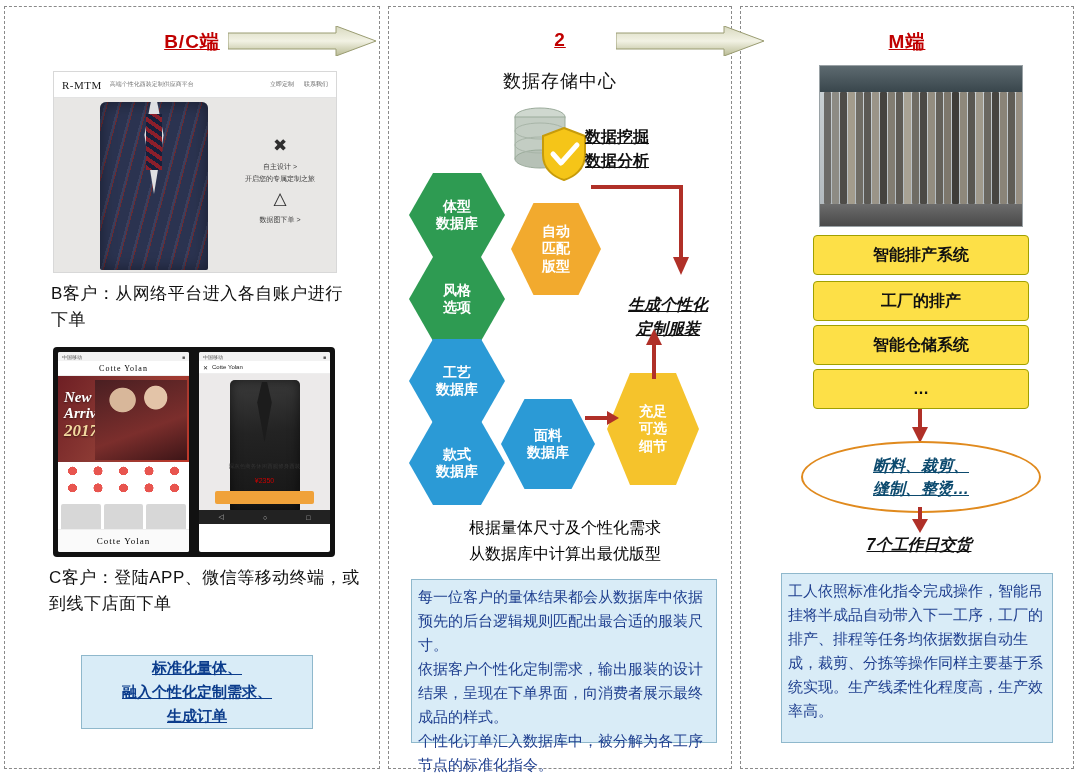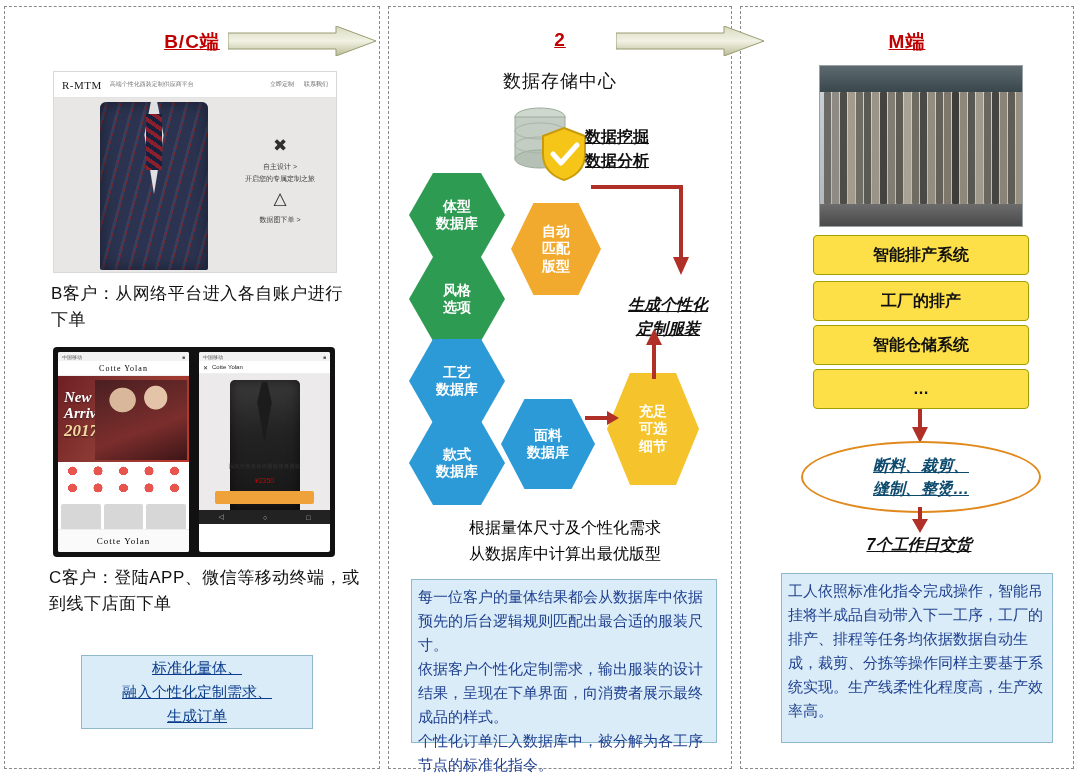--- a/index.html
+++ b/index.html
@@ -125,21 +125,21 @@
   .ph2-btn{margin:4px 8px 0;height:13px;background:#f0a23a;border-radius:2px;}
   .ph2-nav{position:absolute;bottom:0;left:0;right:0;height:14px;background:#222;display:flex;align-items:center;justify-content:space-around;color:#bbb;font-size:7px;}
   .cap-c{position:absolute;left:44px;top:558px;width:312px;}
   .note{
     position:absolute;
     background:#d9ecf7;border:1px solid #8fb8cc;
     box-sizing:border-box;
     color:#1f3f8f;font-size:15px;line-height:1.6;
   }
   .note.center{
-    text-align:center;font-weight:normal;color:#0b3c8c;text-decoration:underline;
+    text-align:center;font-weight:bold;color:#0b3c8c;text-decoration:underline;
   }
   .note-left{left:76px;top:648px;width:232px;height:74px;padding:6px 4px;}
 
   
   .mid-title{
     position:absolute;left:0;right:0;top:62px;text-align:center;
     font-size:18px;color:#111;letter-spacing:1px;
   }
   .db-cyl{position:absolute;left:118px;top:100px;width:66px;height:66px;}
   .shield{position:absolute;left:152px;top:120px;width:46px;height:54px;}

